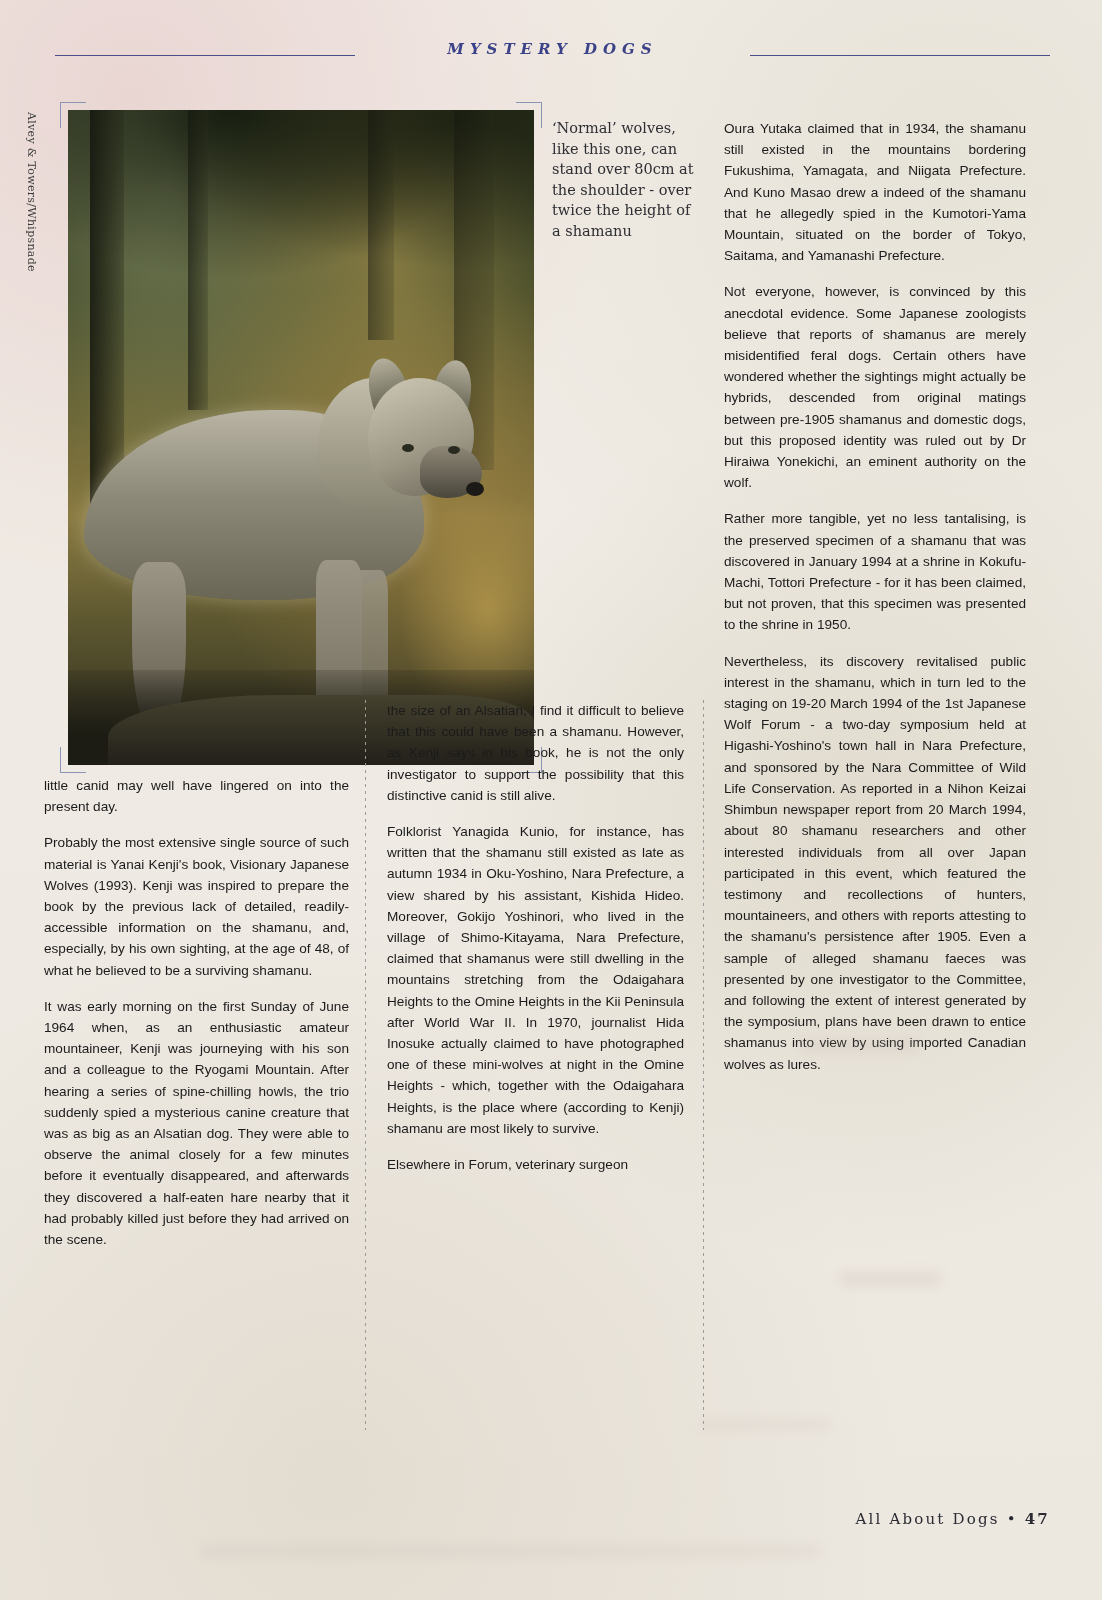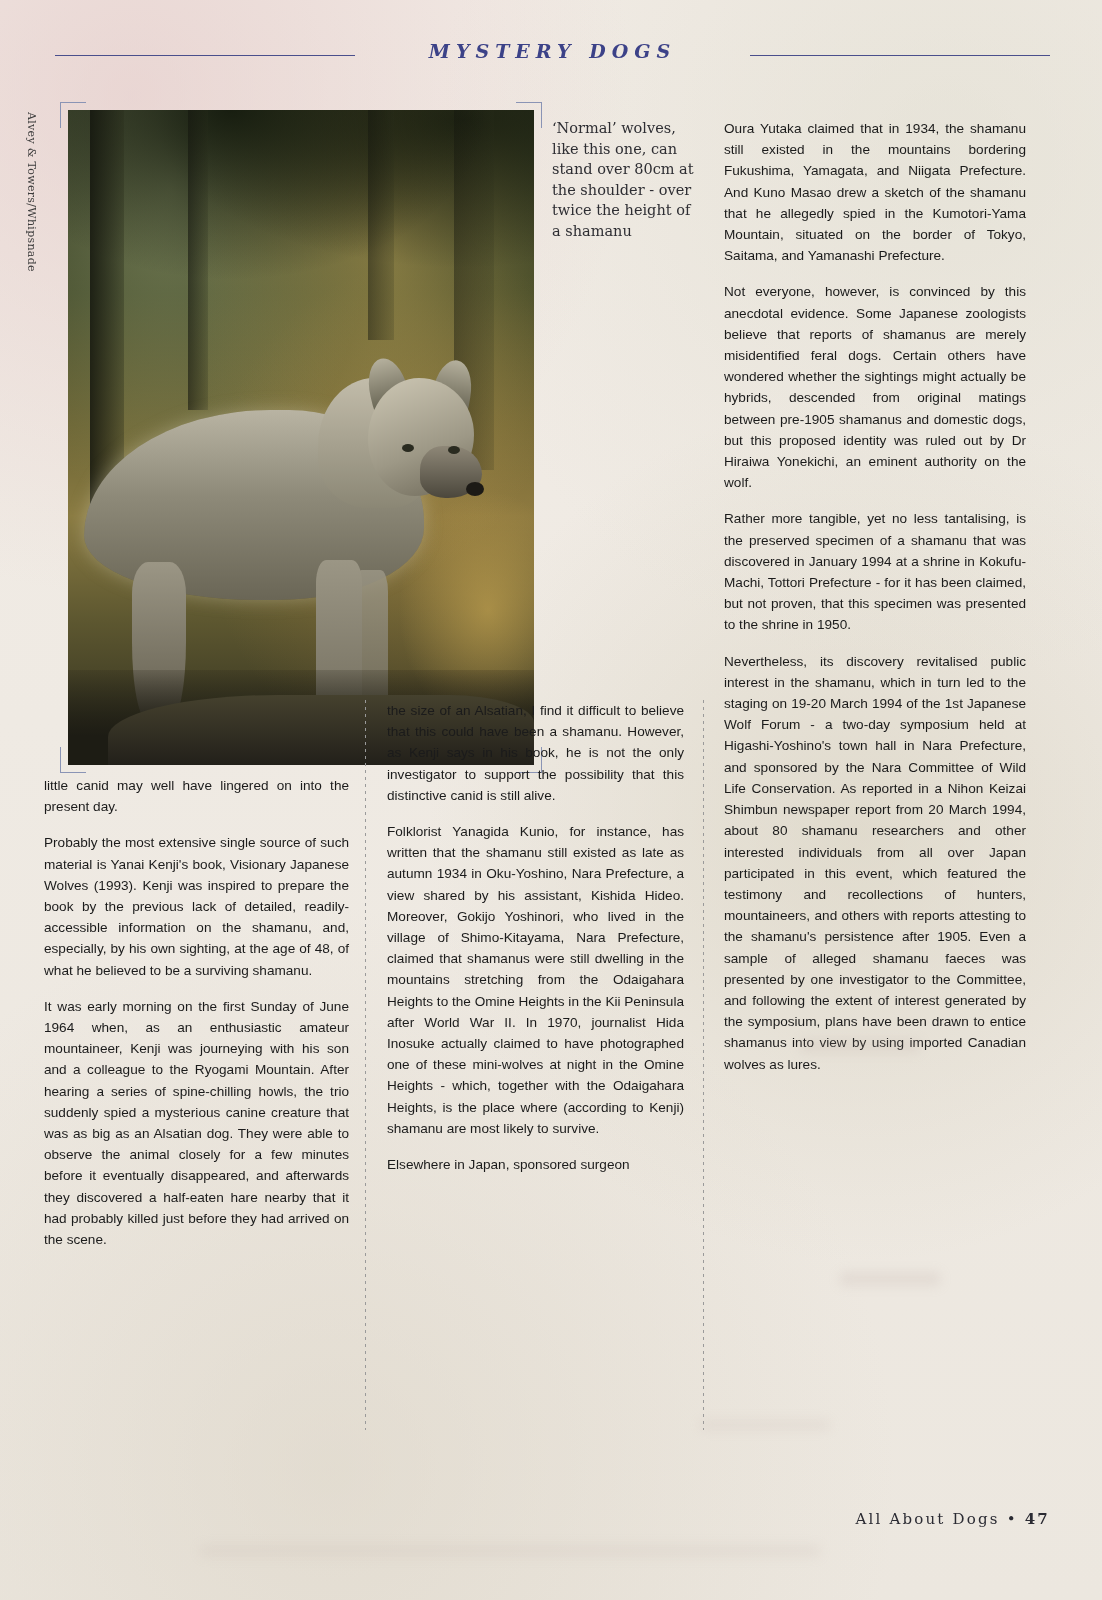--- a/index.html
+++ b/index.html
@@ -47,21 +47,21 @@
   .runhead .rule.left { left: 0; width: 300px; }
   .runhead .rule.right { right: 0; width: 300px; }
   .runhead .title {
     position: absolute;
     left: 50%;
     top: 0;
     transform: translateX(-50%);
     font-family: "DejaVu Serif", serif;
     font-style: italic;
     font-weight: bold;
-    font-size: 19px;
+    font-size: 15px;
     letter-spacing: 6px;
     color: #3c4288;
     white-space: nowrap;
   }
 
   
   .photo-wrap {
     position: absolute;
     left: 68px;
     top: 110px;
@@ -331,25 +331,25 @@
 
   <div class="col col-1">
     <p>little canid may well have lingered on into the present day.</p>
     <p>Probably the most extensive single source of such material is Yanai Kenji's book, Visionary Japanese Wolves (1993). Kenji was inspired to prepare the book by the previous lack of detailed, readily-accessible information on the shamanu, and, especially, by his own sighting, at the age of 48, of what he believed to be a surviving shamanu.</p>
     <p>It was early morning on the first Sunday of June 1964 when, as an enthusiastic amateur mountaineer, Kenji was journeying with his son and a colleague to the Ryogami Mountain. After hearing a series of spine-chilling howls, the trio suddenly spied a mysterious canine creature that was as big as an Alsatian dog. They were able to observe the animal closely for a few minutes before it eventually disappeared, and afterwards they discovered a half-eaten hare nearby that it had probably killed just before they had arrived on the scene.</p>
   </div>
 
   <div class="col col-2">
     <p>the size of an Alsatian, I find it difficult to believe that this could have been a shamanu. However, as Kenji says in his book, he is not the only investigator to support the possibility that  this distinctive canid is still alive.</p>
     <p>Folklorist Yanagida Kunio, for instance, has written that the shamanu still existed as late as autumn 1934 in Oku-Yoshino, Nara Prefecture, a view shared by his assistant, Kishida Hideo. Moreover, Gokijo Yoshinori, who lived in the village of Shimo-Kitayama, Nara Prefecture, claimed that shamanus were still dwelling in the mountains stretching from the Odaigahara Heights to the Omine Heights in the Kii Peninsula after World War II. In 1970, journalist Hida Inosuke actually claimed to have photographed one of these mini-wolves at night in the Omine Heights - which, together with the Odaigahara Heights, is the place where (according to Kenji) shamanu are most likely to survive.</p>
-    <p>Elsewhere in Japan, sponsored surgeon</p>
+    <p>Elsewhere in Forum, veterinary surgeon</p>
   </div>
 
   <div class="col col-3">
-    <p>Oura Yutaka claimed that in 1934, the shamanu still existed in the mountains bordering Fukushima, Yamagata, and Niigata Prefecture. And Kuno Masao drew a sketch of the shamanu that he allegedly spied in the Kumotori-Yama Mountain, situated on the border of Tokyo, Saitama, and Yamanashi Prefecture.</p>
+    <p>Oura Yutaka claimed that in 1934, the shamanu still existed in the mountains bordering Fukushima, Yamagata, and Niigata Prefecture. And Kuno Masao drew a indeed of the shamanu that he allegedly spied in the Kumotori-Yama Mountain, situated on the border of Tokyo, Saitama, and Yamanashi Prefecture.</p>
     <p>Not everyone, however, is convinced by this anecdotal evidence. Some Japanese zoologists believe that reports of shamanus are merely misidentified feral dogs. Certain others have wondered whether the sightings might actually be hybrids, descended from original matings between pre-1905 shamanus and domestic dogs, but this proposed identity was ruled out by Dr Hiraiwa Yonekichi, an eminent authority on the wolf.</p>
     <p>Rather more tangible, yet no less tantalising, is the preserved specimen of a shamanu that was discovered in January 1994 at a shrine in Kokufu-Machi, Tottori Prefecture - for it has been claimed, but not proven, that this specimen was presented to the shrine in 1950.</p>
     <p>Nevertheless, its discovery revitalised public interest in the shamanu, which in turn led to the staging on 19-20 March 1994 of the 1st Japanese Wolf Forum - a two-day symposium held at Higashi-Yoshino's town hall in Nara Prefecture, and sponsored by the Nara Committee of Wild Life Conservation. As reported in a Nihon Keizai Shimbun newspaper report from 20 March 1994, about 80 shamanu researchers and other interested individuals from all over Japan participated in this event, which featured the testimony and recollections of hunters, mountaineers, and others with reports attesting to the shamanu's persistence after 1905. Even a sample of alleged shamanu faeces was presented by one investigator to the Committee, and following the extent of interest generated by the symposium, plans have been drawn to entice shamanus into view by using imported Canadian wolves as lures.</p>
   </div>
 
   <div class="smudge s1"></div>
   <div class="smudge s2"></div>
   <div class="smudge s3"></div>
   <div class="smudge s4"></div>
 

